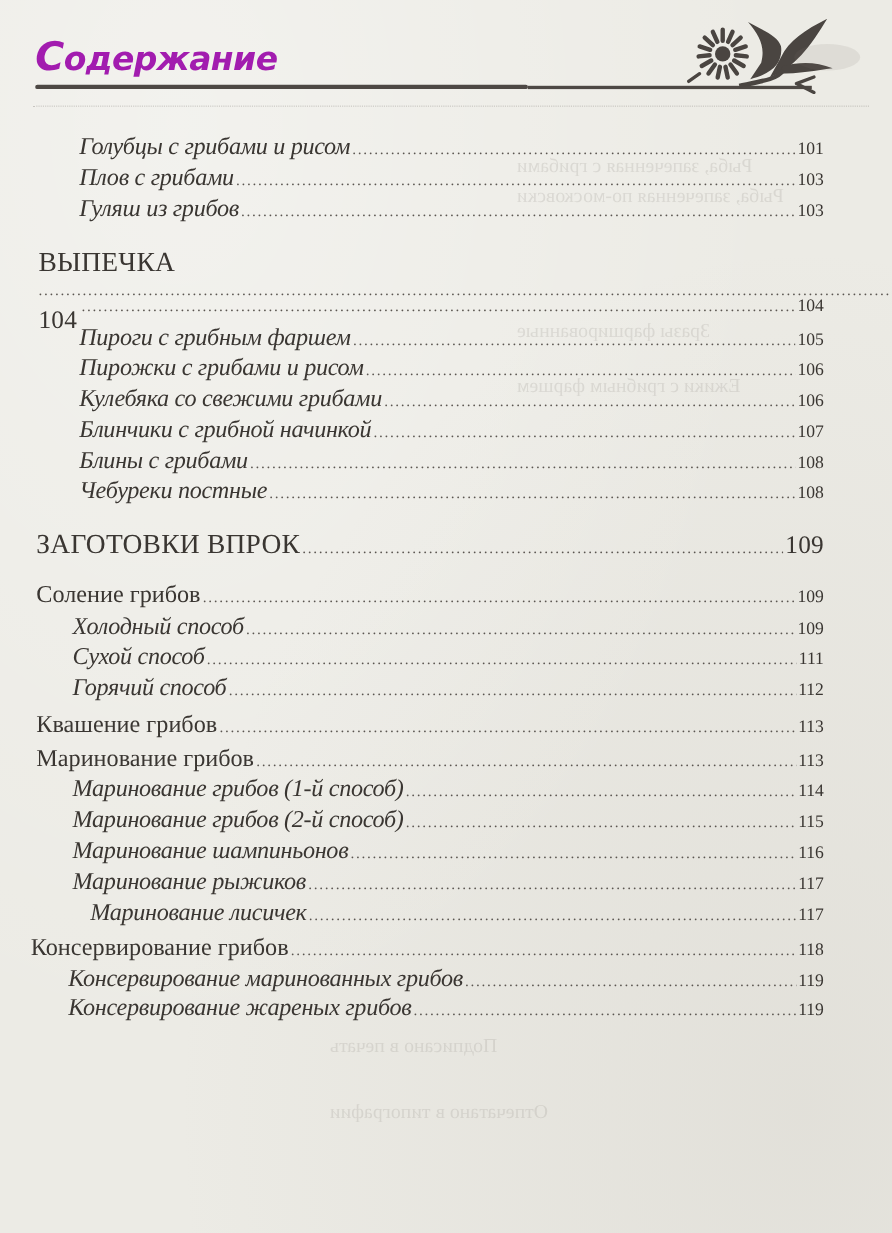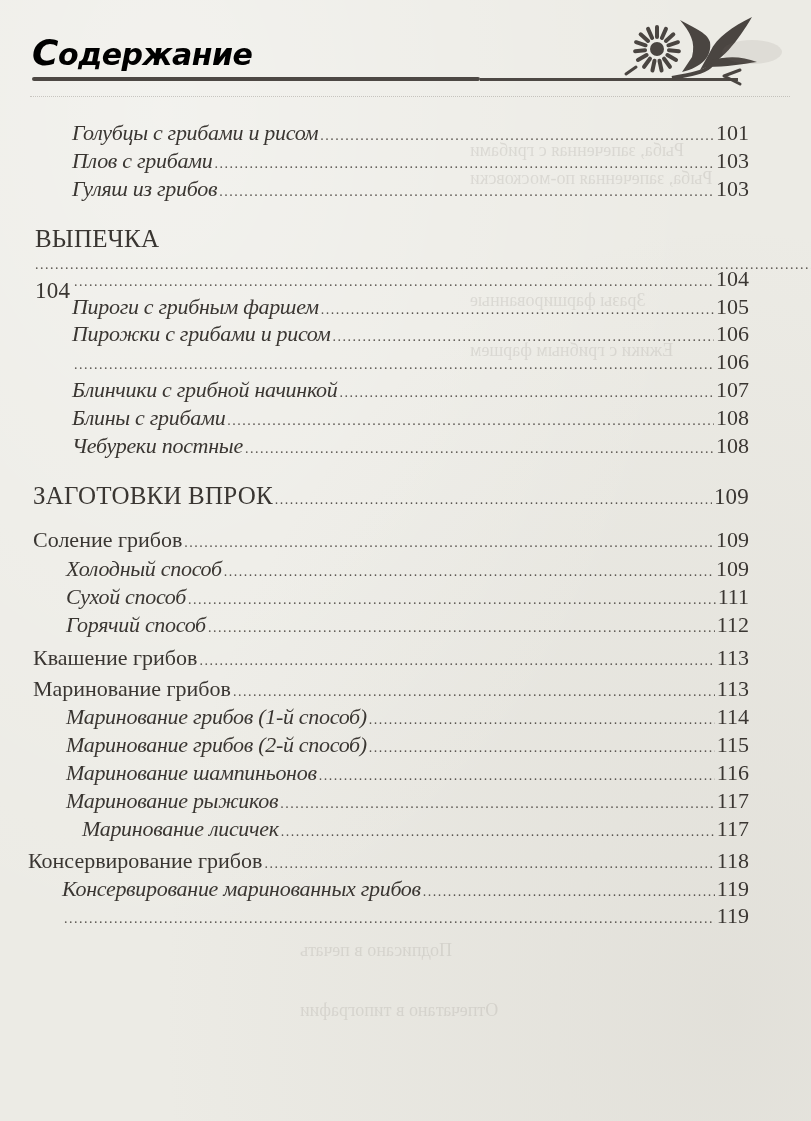--- a/index.html
+++ b/index.html
@@ -13,21 +13,21 @@
     font-family: "Liberation Serif", "DejaVu Serif", serif;
   }
   .page { position: absolute; left: 0; top: 0; width: 811px; height: 1121px; }
 
   
   .header-title {
     position: absolute; left: 32px; top: 32px;
     font-family: "DejaVu Sans", sans-serif;
     font-style: italic; font-weight: bold;
     font-size: 30px; letter-spacing: -0.5px;
-    color: #000000;
+    color: #a21caf;
   }
   .header-title .cap { font-size: 36px; }
   .header-rule {
     position: absolute; left: 32px; top: 77px; width: 448px; height: 4px;
     background: #4d4844; border-radius: 2px;
   }
   .header-rule2 {
     position: absolute; left: 480px; top: 78px; width: 258px; height: 3px;
     background: #4d4844;
   }
@@ -46,21 +46,21 @@
   .toc-row.section { font-size: 25px; letter-spacing: 0.2px; }
   .toc-row.italic .toc-label { font-style: italic; letter-spacing: -0.3px; }
   .toc-label { flex: none; }
   .toc-dots {
     flex: 1 1 auto; overflow: hidden; margin: 0 2px;
     font-size: 14px; letter-spacing: 1.5px; color: #5a5550;
   }
   .toc-dots::before {
     content: "................................................................................................................................................................................................................";
   }
-  .toc-page { flex: none; font-size: 22px; }
+  .toc-page { flex: none; font-size: 16px; }
   .toc-row.section .toc-page { font-size: 23px; }
 
   .bleed {
     position: absolute; color: rgba(120,115,108,0.16);
     font-size: 18px; transform: scaleX(-1); white-space: nowrap;
   }
 </style>
 </head>
 <body>
 
@@ -143,20 +143,21 @@
       <span class="toc-label">Пироги с грибным фаршем</span>
         <span class="toc-dots"></span>
         <span class="toc-page">105</span>
     </div>
     <div class="toc-row italic" style="left:72px; top:321px;">
       <span class="toc-label">Пирожки с грибами и рисом</span>
         <span class="toc-dots"></span>
         <span class="toc-page">106</span>
     </div>
     <div class="toc-row italic" style="left:72px; top:349px;">
+      <span class="toc-label">Кулебяка со свежими грибами</span>
         <span class="toc-dots"></span>
         <span class="toc-page">106</span>
     </div>
     <div class="toc-row italic" style="left:72px; top:377px;">
       <span class="toc-label">Блинчики с грибной начинкой</span>
         <span class="toc-dots"></span>
         <span class="toc-page">107</span>
     </div>
     <div class="toc-row italic" style="left:72px; top:405px;">
       <span class="toc-label">Блины с грибами</span>
@@ -233,17 +234,18 @@
       <span class="toc-label">Консервирование грибов</span>
         <span class="toc-dots"></span>
         <span class="toc-page">118</span>
     </div>
     <div class="toc-row italic" style="left:62px; top:876px;justify-content:center;">
       <span class="toc-label">Консервирование маринованных грибов</span>
         <span class="toc-dots"></span>
         <span class="toc-page">119</span>
     </div>
     <div class="toc-row italic" style="left:62px; top:903px;">
+      <span class="toc-label">Консервирование жареных грибов</span>
         <span class="toc-dots"></span>
         <span class="toc-page">119</span>
     </div>
   </div>
 </div>
 
 </body></html>

